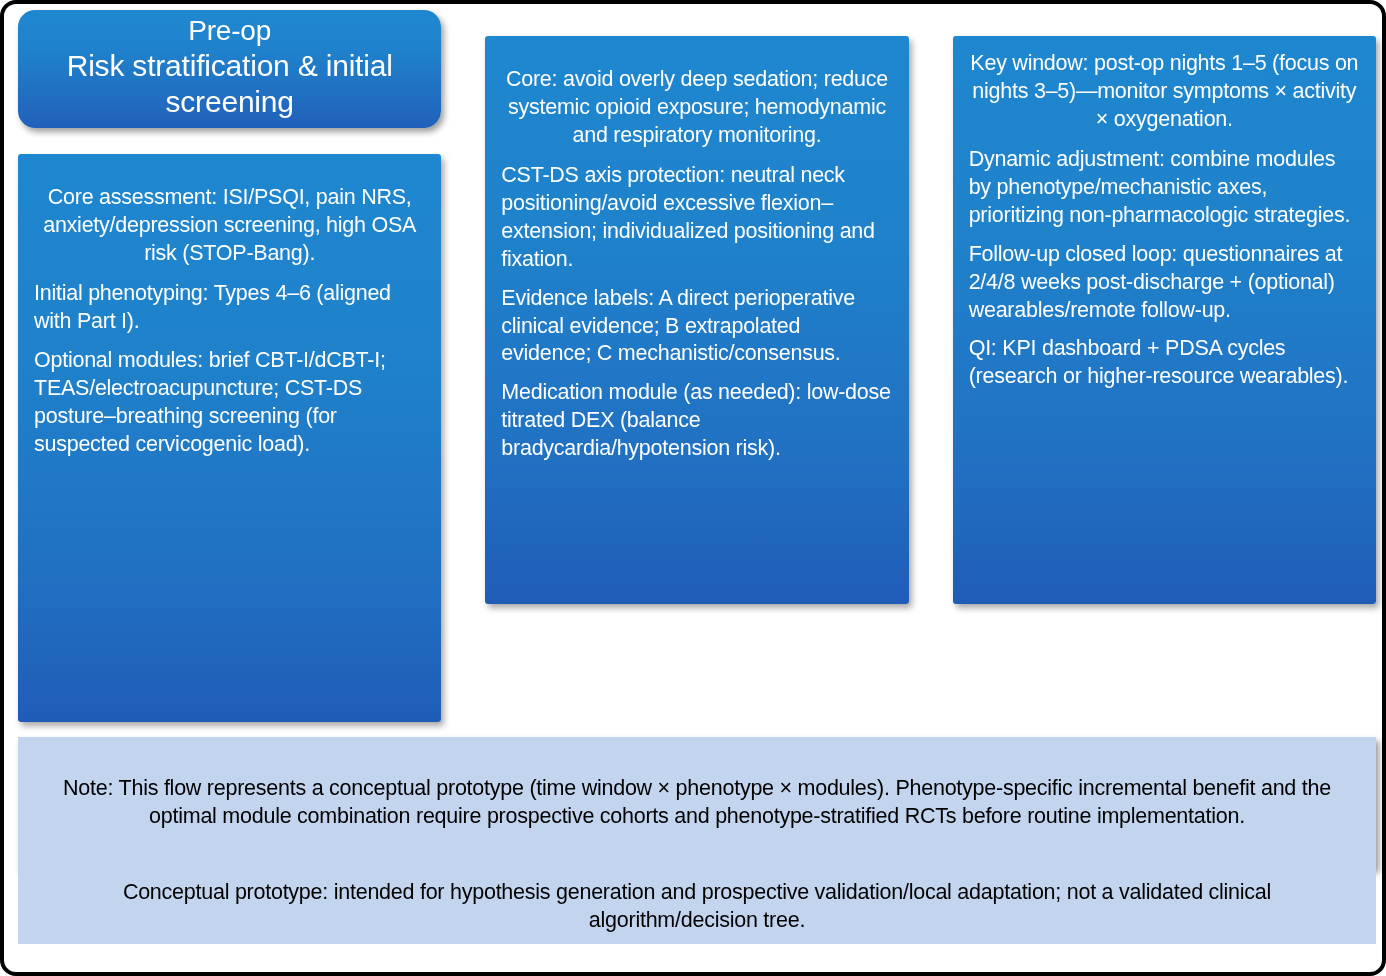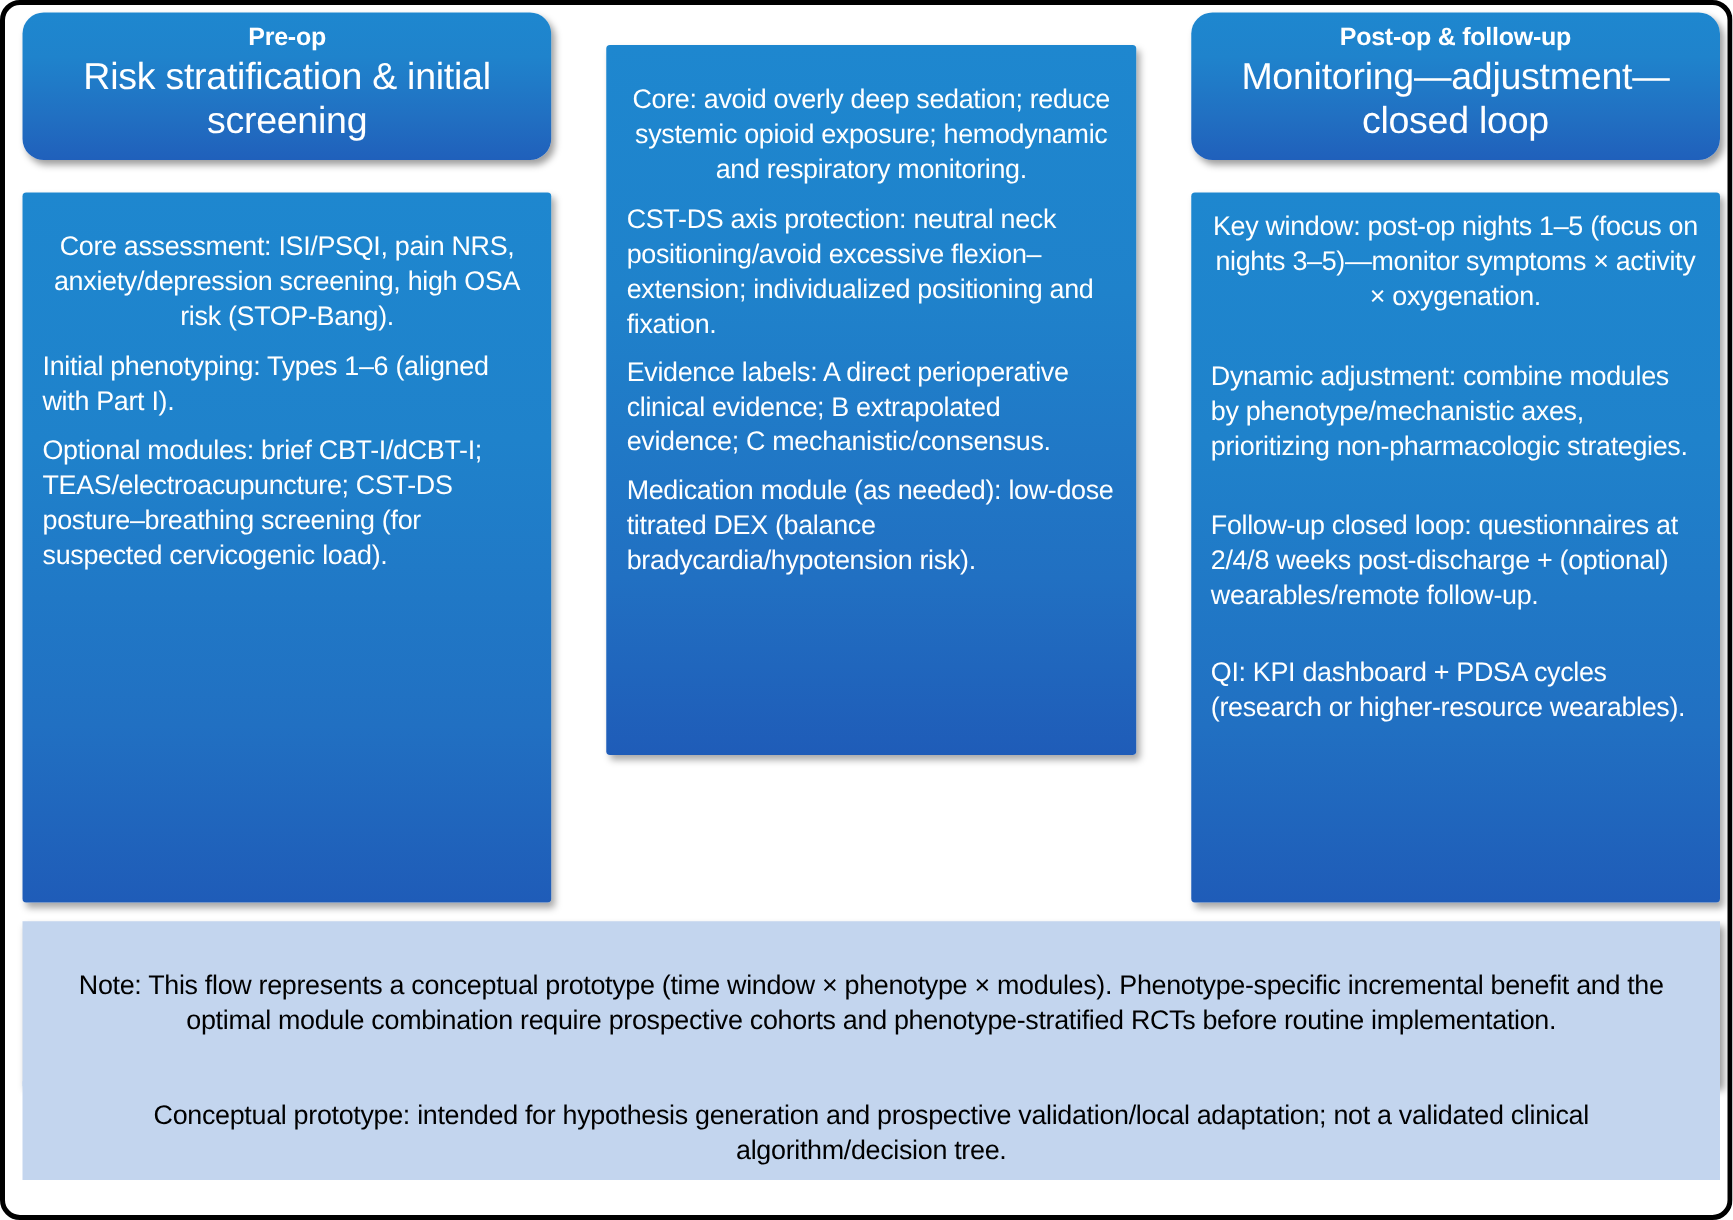--- a/index.html
+++ b/index.html
@@ -49,22 +49,22 @@
     box-shadow: 3px 4px 6px rgba(0,0,0,0.38);
     display: flex;
     flex-direction: column;
     align-items: center;
     justify-content: center;
     color: #ffffff;
     text-align: center;
     padding: 4px 10px 8px 10px;
   }
   .stage-title {
-    font-size: 20px;
-    font-weight: bold;
+    font-size: 28px;
+    font-weight: normal;
     line-height: 1.12;
     letter-spacing: -0.2px;
     margin-bottom: 2px;
   }
   .stage-subtitle {
     font-size: 30px;
     font-weight: normal;
     line-height: 1.18;
     letter-spacing: -0.2px;
   }
@@ -75,21 +75,21 @@
     margin-top: 26px;
     height: 568px;
     border-radius: 3px;
     background: linear-gradient(180deg, #1e87cf 0%, #1f82cb 35%, #2170c2 75%, #1f5cb8 100%);
     box-shadow: 3px 4px 6px rgba(0,0,0,0.34);
     color: #ffffff;
     padding: 30px 16px 14px 16px;
     display: flex;
     flex-direction: column;
   }
-  .stage-body.col3 { padding-top: 14px; gap: 24px; }
+  .stage-body.col3 { padding-top: 14px; }
 
   .para {
     font-size: 21.5px;
     line-height: 1.30;
     letter-spacing: -0.25px;
     margin: 0 0 11px 0;
     text-align: left;
   }
   .para.lead {
     text-align: center;
@@ -134,39 +134,35 @@
 
   <div id="columns">
 
     <div class="column">
       <div class="stage-header">
         <div class="stage-title">Pre-op</div>
         <div class="stage-subtitle">Risk stratification &amp; initial screening</div>
       </div>
       <div class="stage-body">
         <p class="para lead">Core assessment: ISI/PSQI, pain NRS, anxiety/depression screening, high OSA risk (STOP-Bang).</p>
-        <p class="para">Initial phenotyping: Types 1–6 (aligned with Part I).</p>
+        <p class="para">Initial phenotyping: Types 4–6 (aligned with Part I).</p>
         <p class="para">Optional modules: brief CBT-I/dCBT-I; TEAS/electroacupuncture; CST-DS posture–breathing screening (for suspected cervicogenic load).</p>
       </div>
     </div>
 
     <div class="column">
       <div class="stage-body">
         <p class="para lead">Core: avoid overly deep sedation; reduce systemic opioid exposure; hemodynamic and respiratory monitoring.</p>
         <p class="para">CST-DS axis protection: neutral neck positioning/avoid excessive flexion–extension; individualized positioning and fixation.</p>
         <p class="para">Evidence labels: A direct perioperative clinical evidence; B extrapolated evidence; C mechanistic/consensus.</p>
         <p class="para">Medication module (as needed): low-dose titrated DEX (balance bradycardia/hypotension risk).</p>
       </div>
     </div>
 
     <div class="column">
-      <div class="stage-header">
-        <div class="stage-title">Post-op &amp; follow-up</div>
-        <div class="stage-subtitle">Monitoring—adjustment—closed loop</div>
-      </div>
       <div class="stage-body col3">
         <p class="para lead">Key window: post-op nights 1–5 (focus on nights 3–5)—monitor symptoms × activity × oxygenation.</p>
         <p class="para">Dynamic adjustment: combine modules by phenotype/mechanistic axes, prioritizing non-pharmacologic strategies.</p>
         <p class="para">Follow-up closed loop: questionnaires at 2/4/8 weeks post-discharge + (optional) wearables/remote follow-up.</p>
         <p class="para">QI: KPI dashboard + PDSA cycles (research or higher-resource wearables).</p>
       </div>
     </div>
 
   </div>
 

